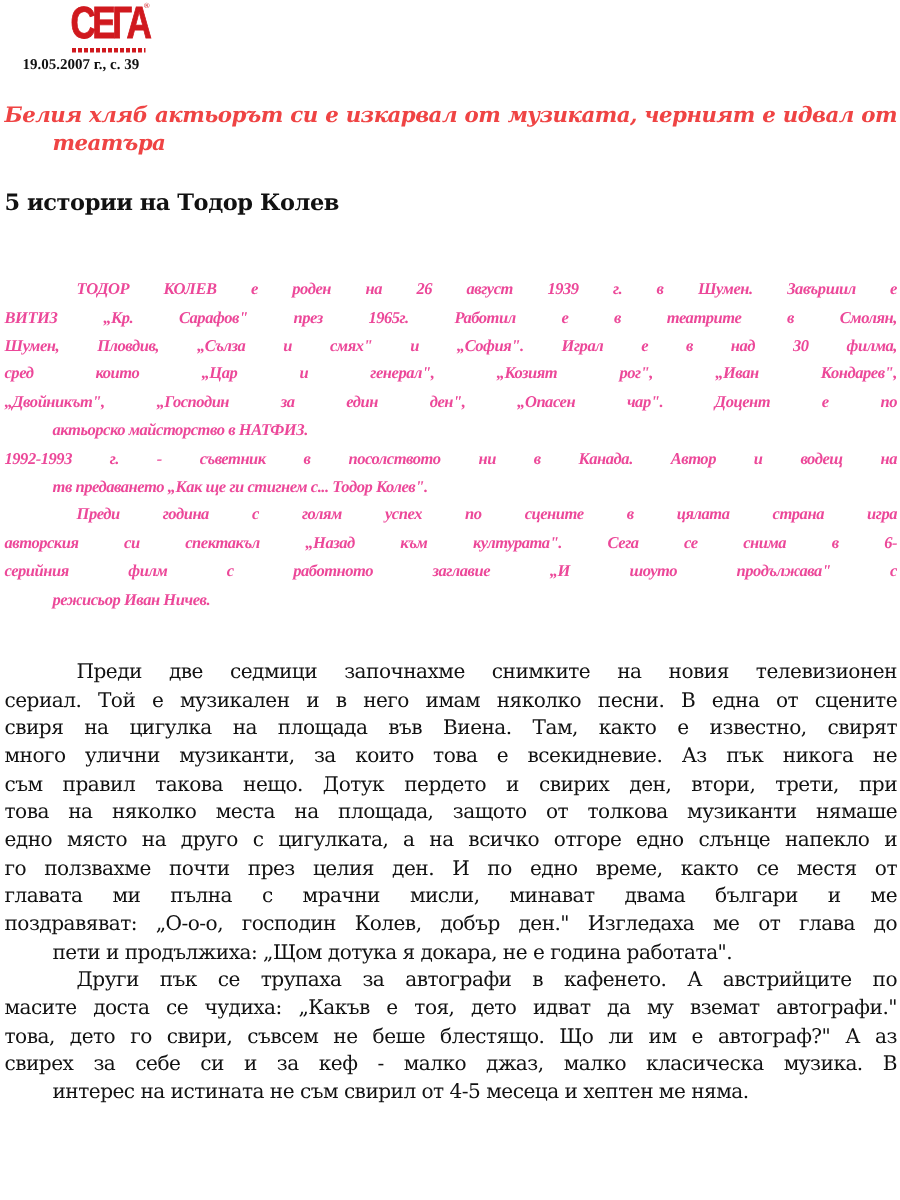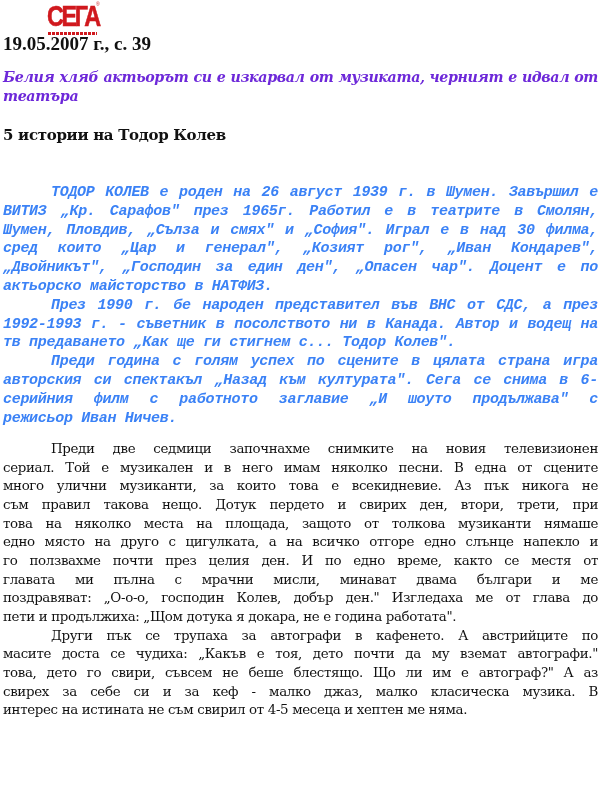--- a/index.html
+++ b/index.html
@@ -48,63 +48,63 @@
     .logo-bar {
       position: absolute;
       left: 1px;
       top: 31px;
       width: 49px;
       height: 3px;
       background: repeating-linear-gradient(90deg, #d0191e 0 3px, #ffffff 3px 4px);
     }
     .meta {
       position: absolute;
-      left: 3px;
+      left: 15px;
       top: 36px;
       font-family: "Liberation Serif", serif;
       font-weight: bold;
-      font-size: 19px;
+      font-size: 10px;
       line-height: 16px;
       color: #111;
     }
     .subtitle {
       position: absolute;
       left: 3px;
       top: 68px;
       width: 595px;
       font-family: "DejaVu Serif", serif;
       font-weight: bold;
       font-style: italic;
       font-size: 14.2px;
       line-height: 19px;
-      color: #6d28d9;
+      color: #ef4444;
       letter-spacing: -0.35px;
     }
     .title {
       position: absolute;
       left: 3px;
       top: 124px;
       font-family: "DejaVu Serif", serif;
       font-weight: bold;
       font-size: 15px;
       line-height: 22px;
       color: #111;
       letter-spacing: -0.3px;
     }
     .intro {
       position: absolute;
       left: 3px;
       top: 184px;
       width: 595px;
-      font-family: Liberation Mono, monospace;
+      font-family: Liberation Serif, serif;
       font-weight: bold;
       font-style: italic;
-      font-size: 15px;
+      font-size: 11px;
       line-height: 18.8px;
-      color: #3b82f6;
+      color: #ec4899;
       letter-spacing: -0.3px;
     }
     .story {
       position: absolute;
       left: 3px;
       top: 440px;
       width: 595px;
       font-family: "DejaVu Serif", serif;
       font-size: 13.4px;
       line-height: 18.65px;
@@ -113,20 +113,21 @@
     }
     .line {
       display: block;
       text-align: justify;
       text-align-last: justify;
       white-space: nowrap;
       height: inherit;
     }
     .line.last {
       text-align-last: left;
+      margin-left: 32px;
     }
     .intro .line, .story .line {
       white-space: normal;
     }
     .indent {
       padding-left: 48px;
     }
   </style>
 </head>
 <body>
@@ -147,41 +148,41 @@
 <div class="title">5 истории на Тодор Колев</div>
 
 <div class="intro">
   <span class="line indent">ТОДОР КОЛЕВ е роден на 26 август 1939 г. в Шумен. Завършил е</span>
   <span class="line">ВИТИЗ „Кр. Сарафов" през 1965г. Работил е в театрите в Смолян,</span>
   <span class="line">Шумен, Пловдив, „Сълза и смях" и „София". Играл е в над 30 филма,</span>
   <span class="line">сред които „Цар и генерал", „Козият рог", „Иван Кондарев",</span>
   <span class="line">„Двойникът", „Господин за един ден", „Опасен чар". Доцент е по</span>
   <span class="line last">актьорско майсторство в НАТФИЗ.</span>
 
-  <span class="line indent">През 1990 г. бе народен представител във ВНС от СДС, а през</span>
   <span class="line">1992-1993 г. - съветник в посолството ни в Канада. Автор и водещ на</span>
   <span class="line last">тв предаването „Как ще ги стигнем с... Тодор Колев".</span>
 
   <span class="line indent">Преди година с голям успех по сцените в цялата страна игра</span>
   <span class="line">авторския си спектакъл „Назад към културата". Сега се снима в 6-</span>
   <span class="line">серийния филм с работното заглавие „И шоуто продължава" с</span>
   <span class="line last">режисьор Иван Ничев.</span>
 </div>
 
 <div class="story">
 
   <span class="line indent">Преди две седмици започнахме снимките на новия телевизионен</span>
   <span class="line">сериал. Той е музикален и в него имам няколко песни. В една от сцените</span>
+  <span class="line">свиря на цигулка на площада във Виена. Там, както е известно, свирят</span>
   <span class="line">много улични музиканти, за които това е всекидневие. Аз пък никога не</span>
   <span class="line">съм правил такова нещо. Дотук пердето и свирих ден, втори, трети, при</span>
   <span class="line">това на няколко места на площада, защото от толкова музиканти нямаше</span>
   <span class="line">едно място на друго с цигулката, а на всичко отгоре едно слънце напекло и</span>
   <span class="line">го ползвахме почти през целия ден. И по едно време, както се местя от</span>
   <span class="line">главата ми пълна с мрачни мисли, минават двама българи и ме</span>
   <span class="line">поздравяват: „О-о-о, господин Колев, добър ден." Изгледаха ме от глава до</span>
   <span class="line last">пети и продължиха: „Щом дотука я докара, не е година работата".</span>
 
   <span class="line indent">Други пък се трупаха за автографи в кафенето. А австрийците по</span>
-  <span class="line">масите доста се чудиха: „Какъв е тоя, дето почти да му вземат автографи."</span>
+  <span class="line">масите доста се чудиха: „Какъв е тоя, дето идват да му вземат автографи."</span>
   <span class="line">това, дето го свири, съвсем не беше блестящо. Що ли им е автограф?" А аз</span>
   <span class="line">свирех за себе си и за кеф - малко джаз, малко класическа музика. В</span>
   <span class="line last">интерес на истината не съм свирил от 4-5 месеца и хептен ме няма.</span>
 </div>
 
 </body></html>

